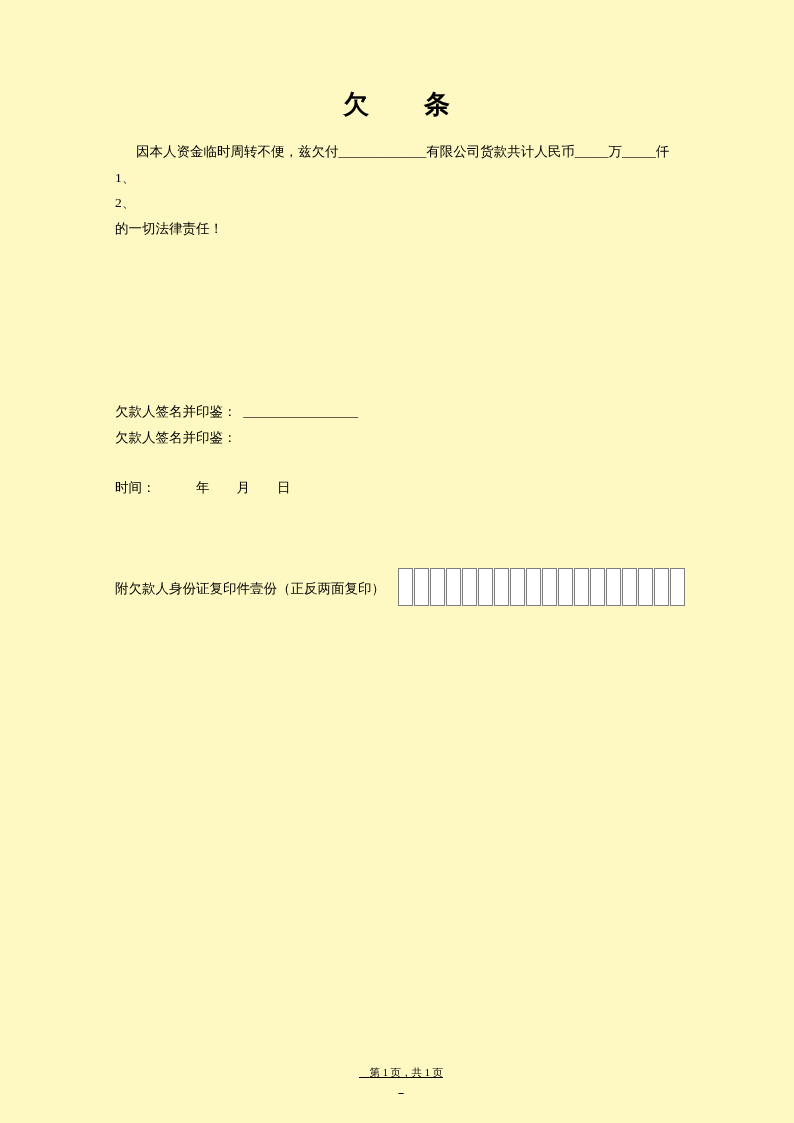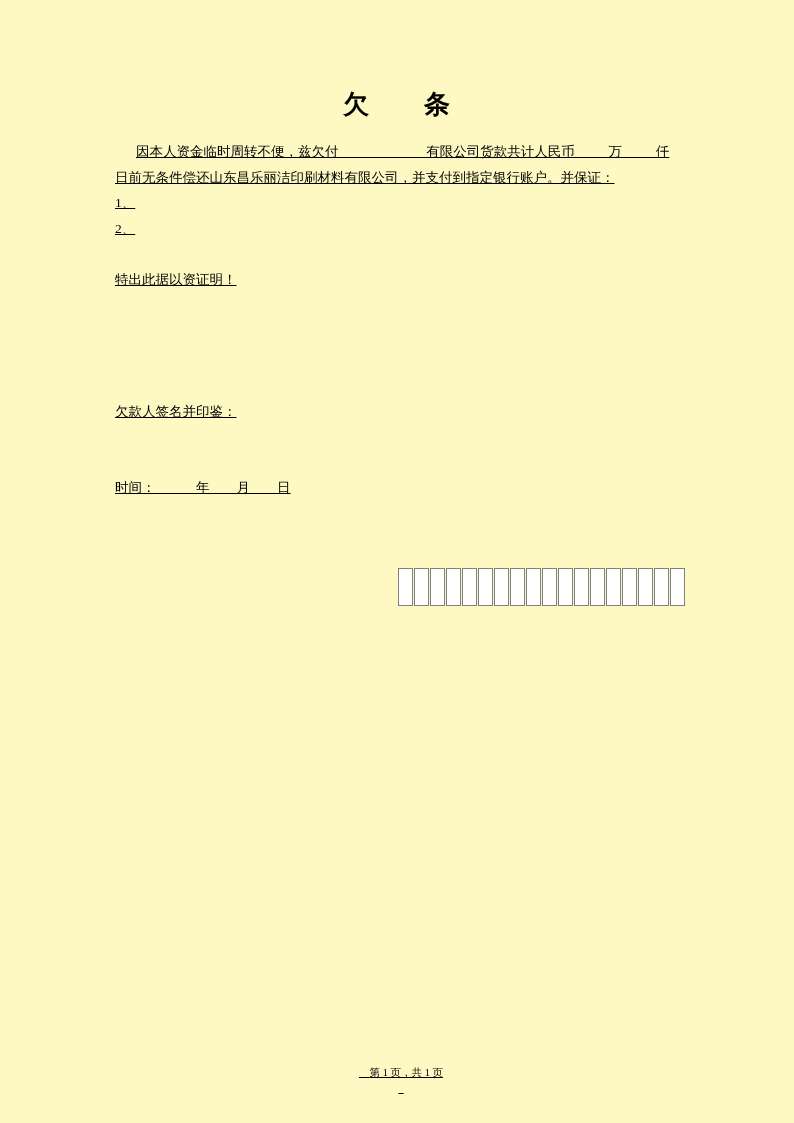--- a/index.html
+++ b/index.html
@@ -32,21 +32,20 @@
     position: absolute;
     top: 139px;
     left: 115px;
     width: 572px;
   }
   .line {
     min-height: 25.5px;
     line-height: 25.5px;
     font-size: 13.5px;
     white-space: pre;
-    text-decoration: underline;
   }
   .line.first-indent {
     padding-left: 21px;
   }
   .sig-block {
     position: absolute;
     top: 399px;
     left: 115px;
   }
   .time-block {
@@ -92,35 +91,36 @@
 </style>
 </head>
 <body>
 
 <div class="page">
 
   <div class="doc-title">欠　　条</div>
 
   <div class="body-text">
     <div class="line first-indent">因本人资金临时周转不便，兹欠付_____________有限公司货款共计人民币_____万_____仟</div>
-    <div class="line">日前无条件偿还山东昌乐丽洁印刷材料有限公司，并支付到指定银行账户。并保证：</div>
     <div class="line">1、</div>
     <div class="line">2、</div>
+    <div class="line">的一切法律责任！</div>
     <div class="line"></div>
-    <div class="line">特出此据以资证明！</div>
   </div>
 
   <div class="sig-block">
+    <div class="line">欠款人签名并印鉴：  _________________</div>
     <div class="line">欠款人签名并印鉴：</div>
   </div>
 
   <div class="time-block">
     <div class="line">时间：　　　年　　月　　日</div>
   </div>
 
+  <div class="attach-label">附欠款人身份证复印件壹份（正反两面复印）</div>
 
   <div class="id-grid">
       <div class="id-cell" style="border-color: rgb(128, 128, 128);"></div>
       <div class="id-cell" style="border-color: rgb(128, 128, 128);"></div>
       <div class="id-cell" style="border-color: rgb(128, 128, 128);"></div>
       <div class="id-cell" style="border-color: rgb(128, 128, 128);"></div>
       <div class="id-cell" style="border-color: rgb(128, 128, 128);"></div>
       <div class="id-cell" style="border-color: rgb(128, 128, 128);"></div>
       <div class="id-cell" style="border-color: rgb(128, 128, 128);"></div>
       <div class="id-cell" style="border-color: rgb(128, 128, 128);"></div>

